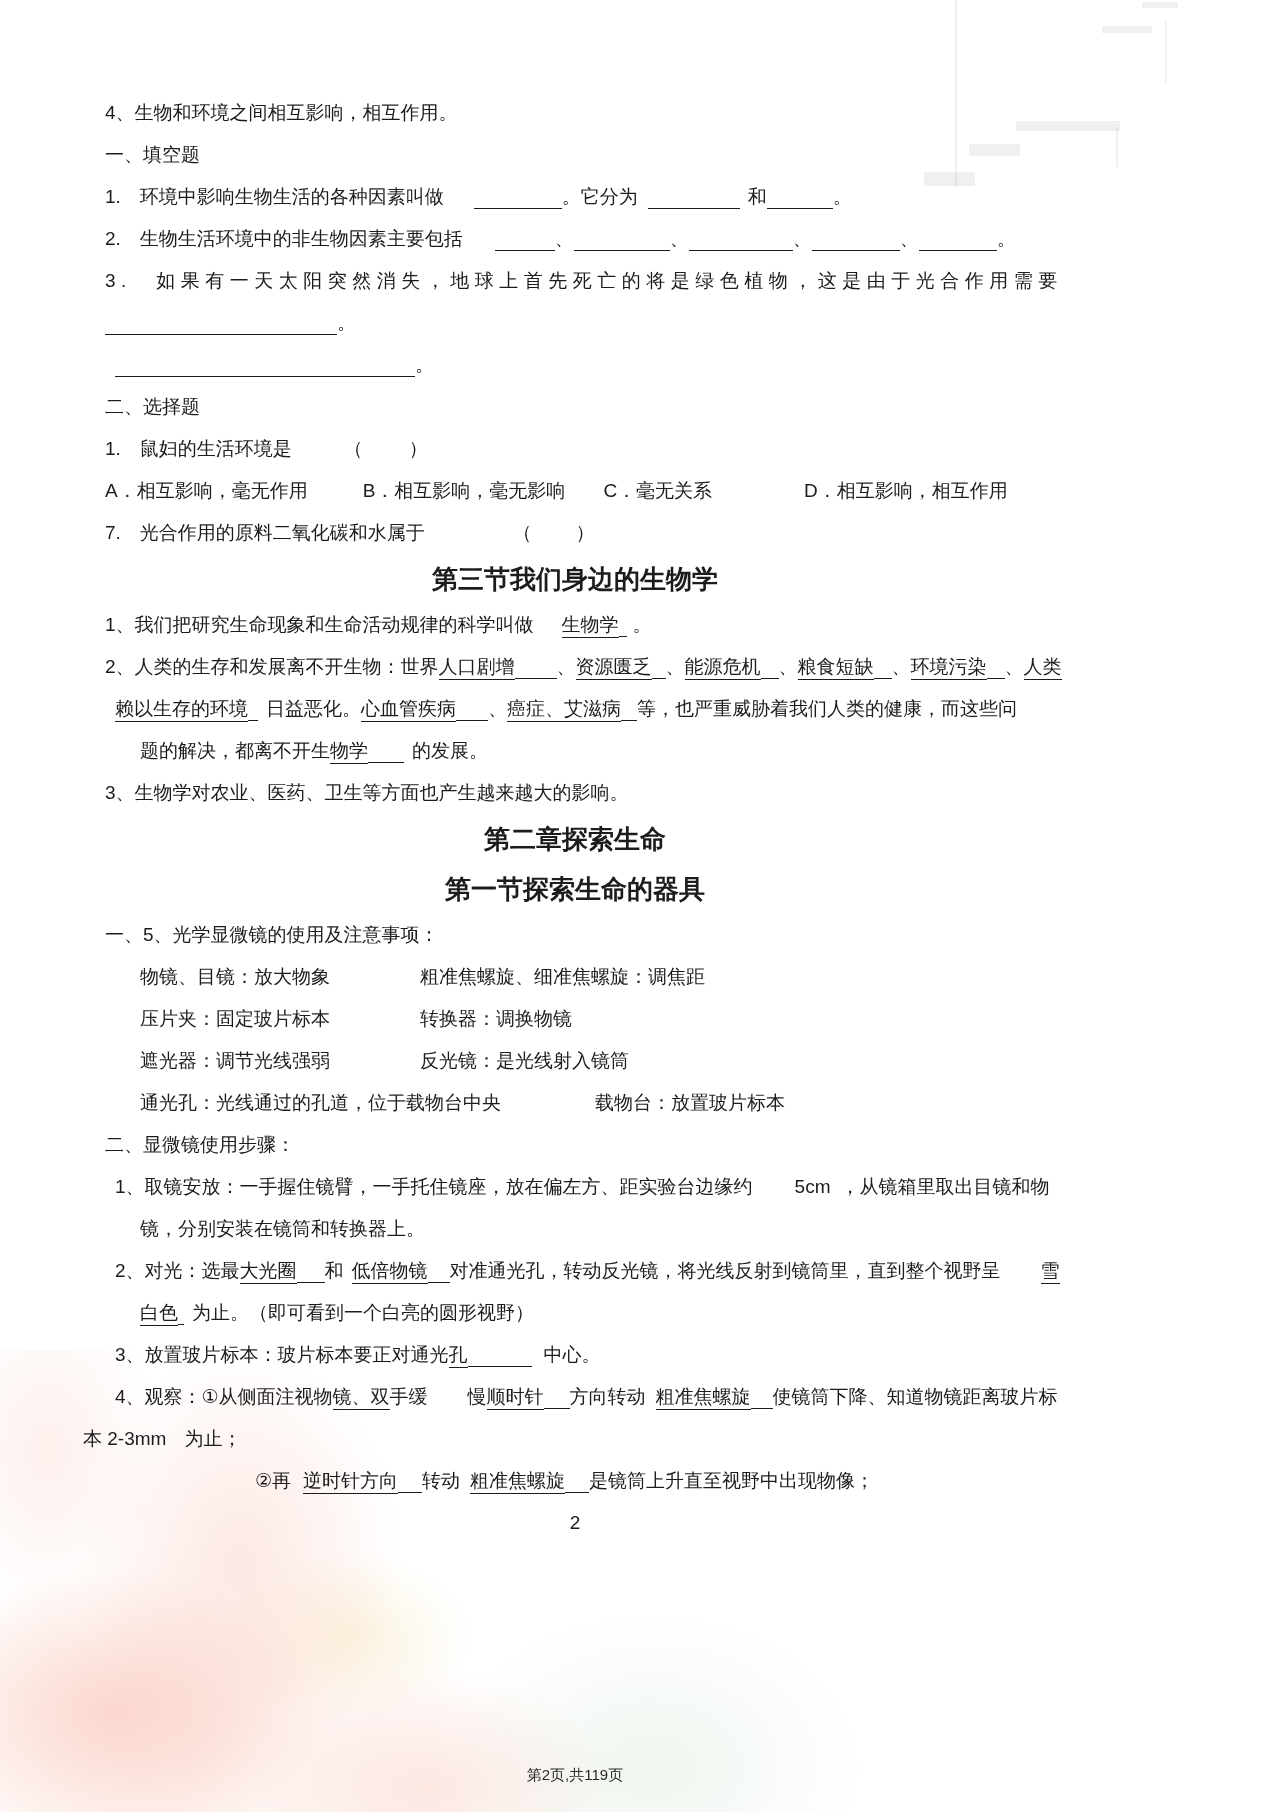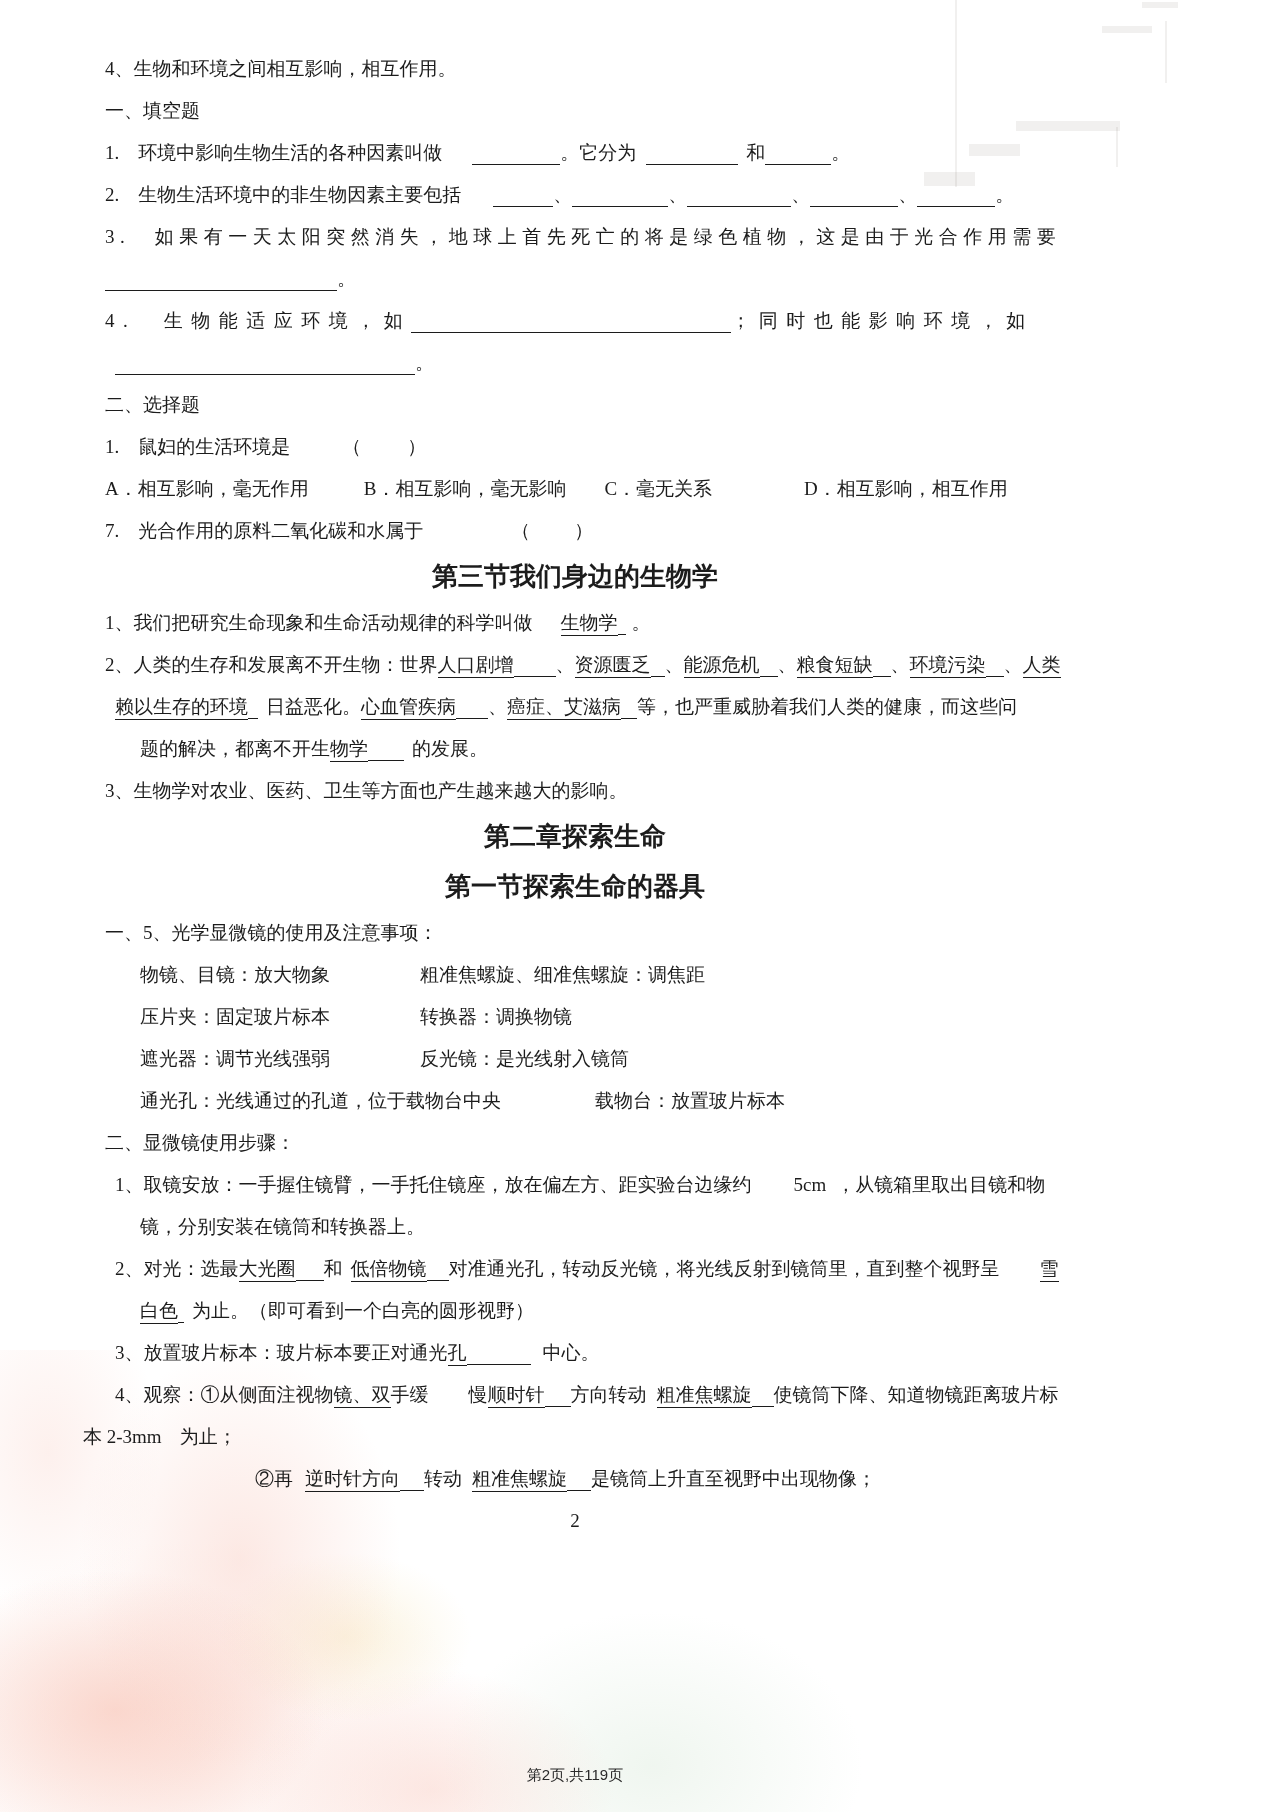--- a/index.html
+++ b/index.html
@@ -4,21 +4,21 @@
 <style>
   html,body{margin:0;padding:0;background:#ffffff;}
   .page{
     position:relative;
     width:1280px;height:1812px;
     background:#ffffff;
     overflow:hidden;
     font-family:"Liberation Sans","DejaVu Sans",sans-serif;
     color:#1c1c1c;
   }
-  .content{position:relative;padding:48px 0 0 105px;width:960px;z-index:2;font-family:Liberation Serif, serif;}
+  .content{position:relative;padding:92px 0 0 105px;width:960px;z-index:2;}
   .line{height:42px;line-height:42px;font-size:19px;white-space:nowrap;}
   .line.title{height:50px;line-height:50px;font-size:26px;font-weight:700;text-align:center;width:940px;}
   .line.pn{text-align:center;width:940px;}
   .s1{padding-left:10px;}
   .s2{padding-left:35px;}
   .s3{padding-left:150px;}
   .out{margin-left:-22px;}
   .sp2{letter-spacing:5.5px;}
   .sp3{letter-spacing:8.5px;}
   .u{border-bottom:1.5px solid #1c1c1c;padding-bottom:2px;}
@@ -60,21 +60,20 @@
   <div class="lotus"></div>
 
   <div class="content">
     <div>
         <div class="line"><span class="tx">4、生物和环境之间相互影响，相互作用。</span></div>
         <div class="line"><span class="tx">一、填空题</span></div>
         <div class="line"><span class="tx">1.　环境中影响生物生活的各种因素叫做</span><span class="g" style="width: 30px;"></span><span class="b" style="width: 88px;"></span><span class="tx">。它分为</span><span class="g" style="width: 10px;"></span><span class="b" style="width: 92px;"></span><span class="g" style="width: 8px;"></span><span class="tx">和</span><span class="b" style="width: 66px;"></span><span class="tx">。</span></div>
         <div class="line"><span class="tx">2.　生物生活环境中的非生物因素主要包括</span><span class="g" style="width: 32px;"></span><span class="b" style="width: 60px;"></span><span class="tx">、</span><span class="b" style="width: 96px;"></span><span class="tx">、</span><span class="b" style="width: 104px;"></span><span class="tx">、</span><span class="b" style="width: 88px;"></span><span class="tx">、</span><span class="b" style="width: 78px;"></span><span class="tx">。</span></div>
         <div class="line sp2"><span class="tx">3.　如果有一天太阳突然消失，地球上首先死亡的将是绿色植物，这是由于光合作用需要</span></div>
         <div class="line"><span class="b" style="width: 232px;"></span><span class="tx">。</span></div>
-        <div class="line sp3"><span class="tx">4.　生物能适应环境，如</span><span class="b" style="width: 320px;"></span><span class="tx">；同时也能影响环境，如</span></div>
         <div class="line s1"><span class="b" style="width: 300px;"></span><span class="tx">。</span></div>
         <div class="line"><span class="tx">二、选择题</span></div>
         <div class="line"><span class="tx">1.　鼠妇的生活环境是</span><span class="g" style="width: 52px;"></span><span class="tx">（</span><span class="g" style="width: 46px;"></span><span class="tx">）</span></div>
         <div class="line"><span class="tx">A．相互影响，毫无作用</span><span class="g" style="width: 55px;"></span><span class="tx">B．相互影响，毫无影响</span><span class="g" style="width: 38px;"></span><span class="tx">C．毫无关系</span><span class="g" style="width: 92px;"></span><span class="tx">D．相互影响，相互作用</span></div>
         <div class="line"><span class="tx">7.　光合作用的原料二氧化碳和水属于</span><span class="g" style="width: 88px;"></span><span class="tx">（</span><span class="g" style="width: 44px;"></span><span class="tx">）</span></div>
         <div class="line title"><span class="tx">第三节我们身边的生物学</span></div>
         <div class="line"><span class="tx">1、我们把研究生命现象和生命活动规律的科学叫做</span><span class="g" style="width: 28px;"></span><span class="u">生物学</span><span class="b" style="width: 8px;"></span><span class="g" style="width: 6px;"></span><span class="tx">。</span></div>
         <div class="line"><span class="tx">2、人类的生存和发展离不开生物：世界</span><span class="u">人口剧增</span><span class="b" style="width: 42px;"></span><span class="tx">、</span><span class="u">资源匮乏</span><span class="b" style="width: 14px;"></span><span class="tx">、</span><span class="u">能源危机</span><span class="b" style="width: 18px;"></span><span class="tx">、</span><span class="u">粮食短缺</span><span class="b" style="width: 18px;"></span><span class="tx">、</span><span class="u">环境污染</span><span class="b" style="width: 18px;"></span><span class="tx">、</span><span class="u">人类</span></div>
         <div class="line s1"><span class="u">赖以生存的环境</span><span class="b" style="width: 10px;"></span><span class="g" style="width: 8px;"></span><span class="tx">日益恶化。</span><span class="u">心血管疾病</span><span class="b" style="width: 32px;"></span><span class="tx">、</span><span class="u">癌症、艾滋病</span><span class="b" style="width: 16px;"></span><span class="tx">等，也严重威胁着我们人类的健康，而这些问</span></div>
         <div class="line s2"><span class="tx">题的解决，都离不开生</span><span class="u">物学</span><span class="b" style="width: 36px;"></span><span class="g" style="width: 8px;"></span><span class="tx">的发展。</span></div>

